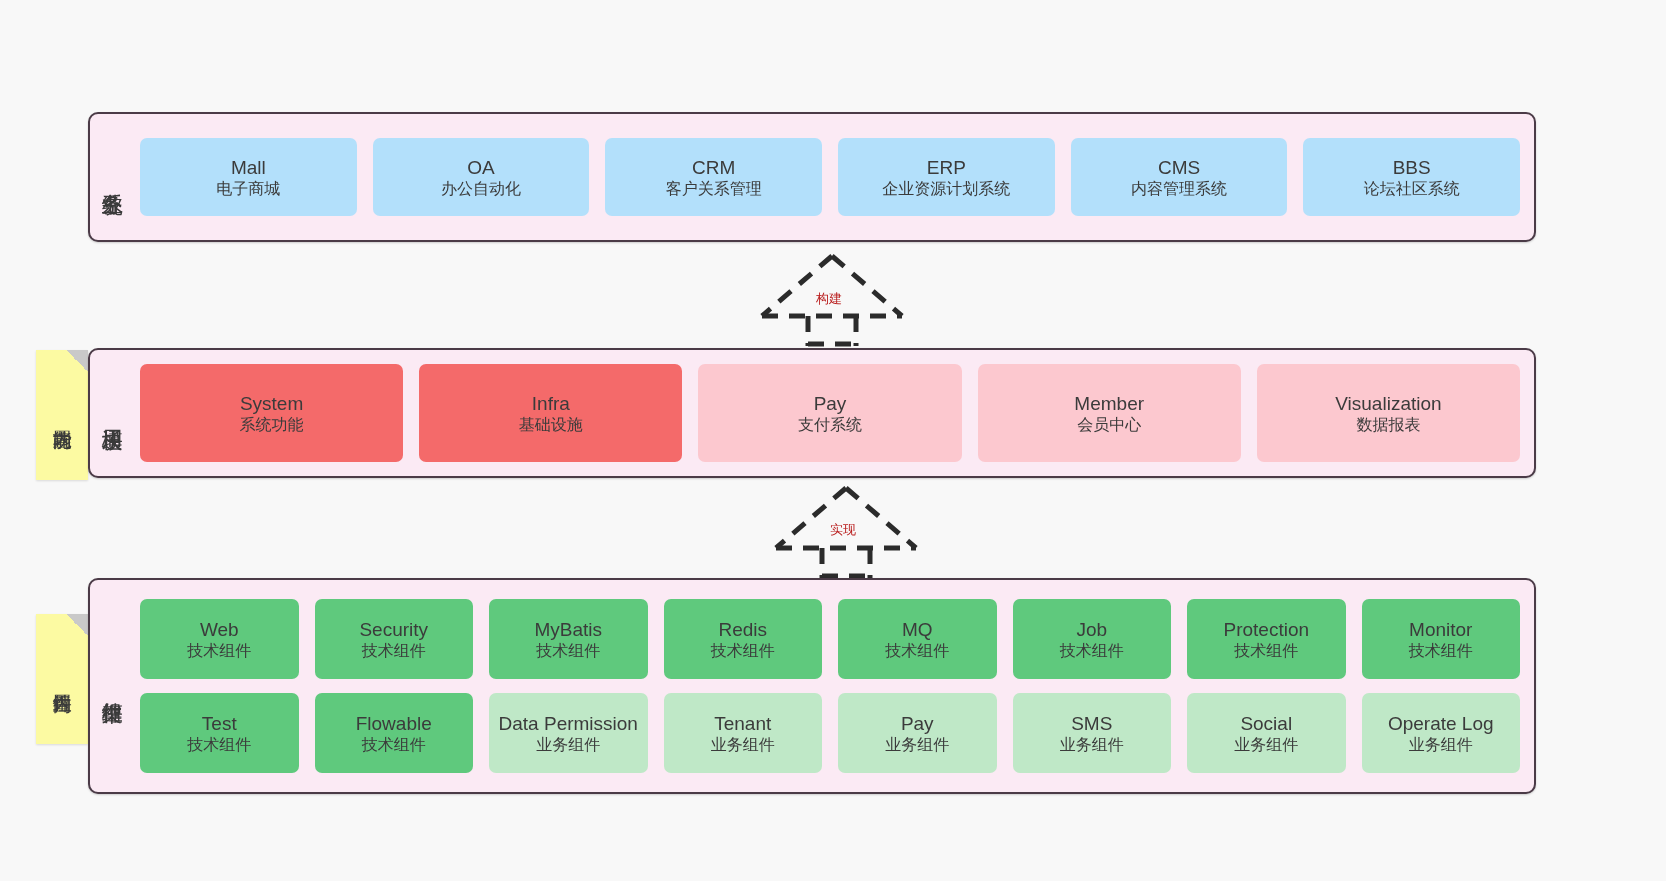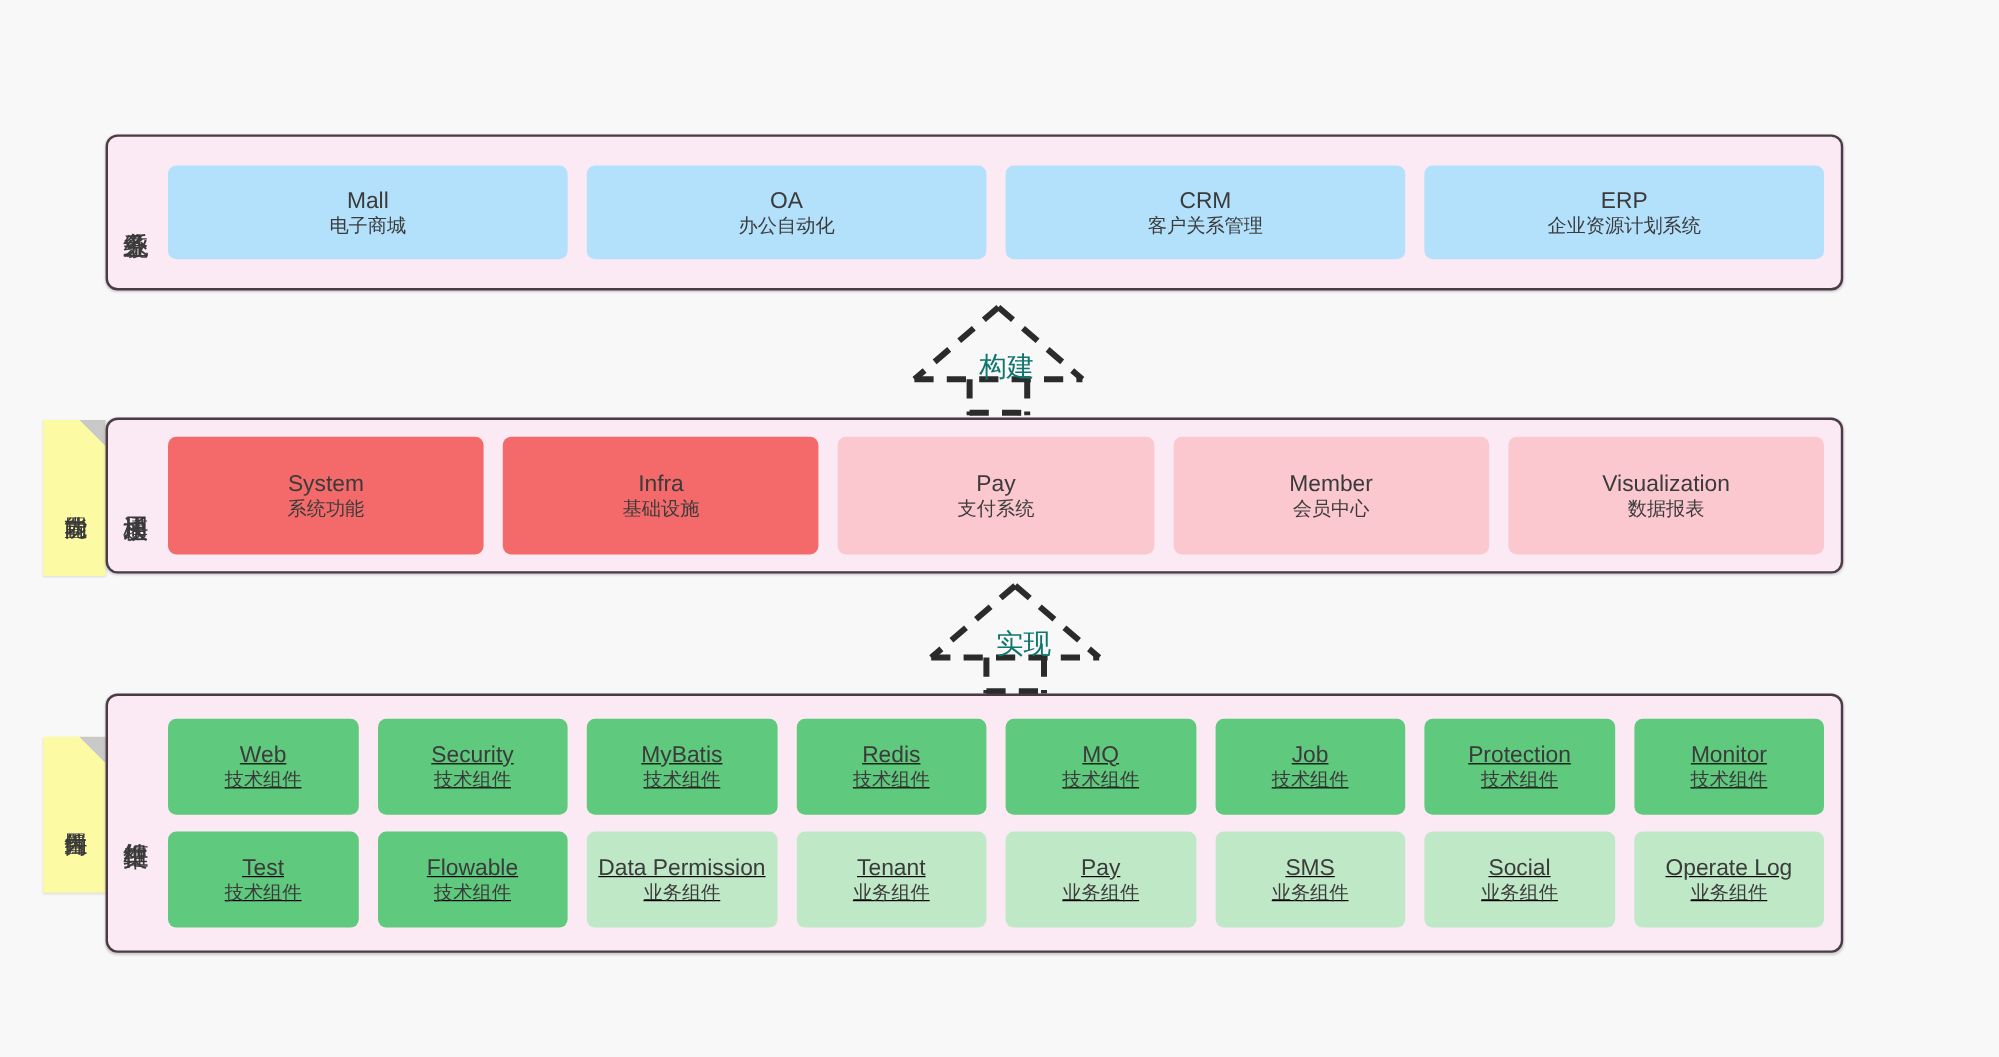--- a/index.html
+++ b/index.html
@@ -89,34 +89,34 @@
   #layer-business { left: 88px; top: 112px; width: 1448px; height: 130px; }
   #layer-business .card { height: 78px; }
 
   
   #layer-common { left: 88px; top: 348px; width: 1448px; height: 130px; }
   #layer-common .card { height: 98px; }
 
   
   #layer-framework { left: 88px; top: 578px; width: 1448px; height: 216px; }
   #layer-framework .card { height: 80px; }
-  #layer-framework .layer-body { gap: 14px; text-decoration: underline; }
+  #layer-framework .layer-body { gap: 14px; }
 
   
   .connector {
     position: absolute;
     pointer-events: none;
   }
   #connector-build { left: 752px; top: 252px; width: 160px; height: 94px; }
   #connector-impl  { left: 766px; top: 484px; width: 160px; height: 94px; }
   .connector svg { display: block; overflow: visible; }
   .connector-label {
     position: absolute;
-    font-size: 23px;
-    color: #0f766e;
+    font-size: 13px;
+    color: #b91c1c;
     white-space: nowrap;
     background: transparent;
     user-select: none;
   }
   #label-build { left: 816px; top: 290px; }
   #label-impl  { left: 830px; top: 521px; }
 
   
   .sticky {
     position: absolute;
@@ -163,20 +163,28 @@
           <span class="cn">办公自动化</span>
         </div>
         <div class="card blue">
           <span class="en">CRM</span>
           <span class="cn">客户关系管理</span>
         </div>
         <div class="card blue">
           <span class="en">ERP</span>
           <span class="cn">企业资源计划系统</span>
         </div>
+        <div class="card blue">
+          <span class="en">CMS</span>
+          <span class="cn">内容管理系统</span>
+        </div>
+        <div class="card blue">
+          <span class="en">BBS</span>
+          <span class="cn">论坛社区系统</span>
+        </div>
       </div>
     </div>
   </div>
 
   <div class="connector" id="connector-build">
     <svg width="160" height="94" viewBox="0 0 160 94">
       <path d="M80 4 L150 64" fill="none" stroke="#2b2b2b" stroke-width="5" stroke-dasharray="16 11"></path>
       <path d="M80 4 L10 64" fill="none" stroke="#2b2b2b" stroke-width="5" stroke-dasharray="16 11"></path>
       <path d="M10 64 L150 64" fill="none" stroke="#2b2b2b" stroke-width="5" stroke-dasharray="16 11"></path>
       <path d="M56 64 L56 94" fill="none" stroke="#2b2b2b" stroke-width="5" stroke-dasharray="16 11"></path>

